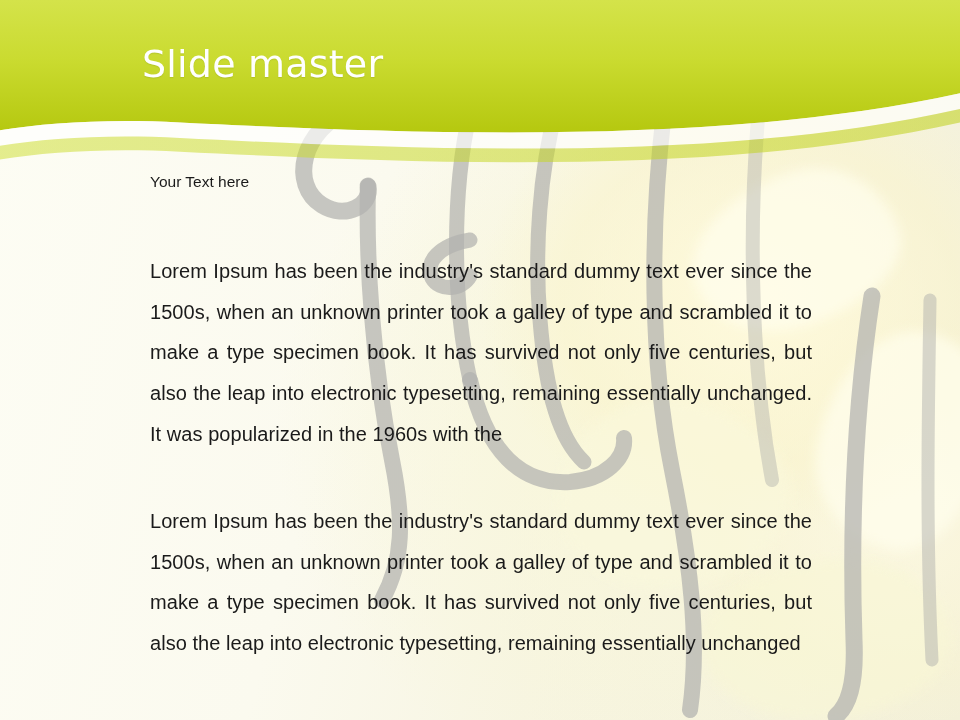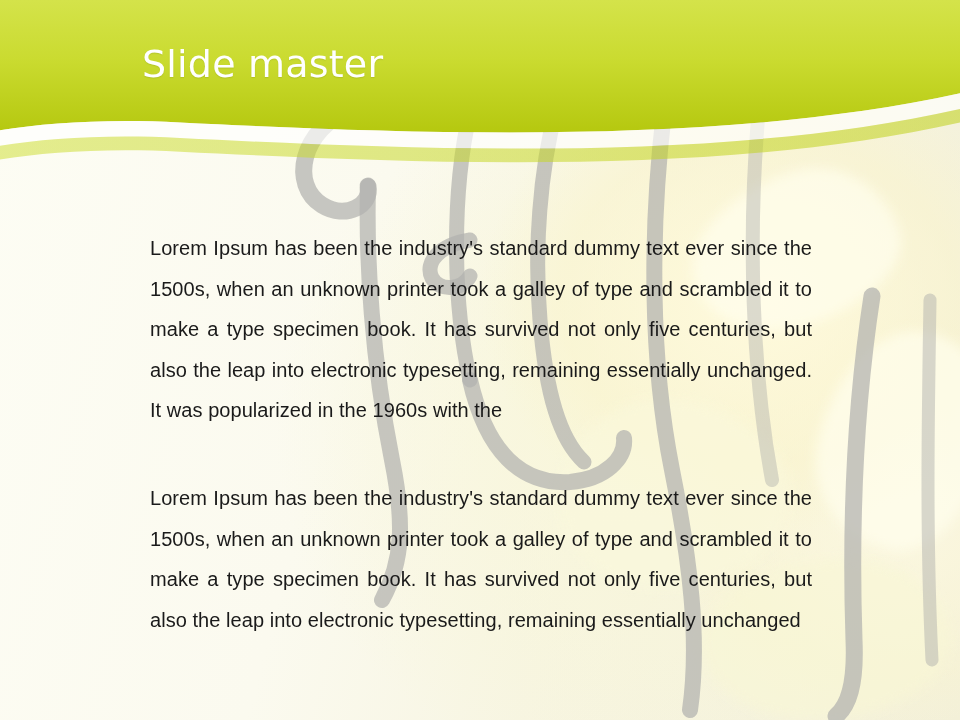--- a/index.html
+++ b/index.html
@@ -133,17 +133,18 @@
       </linearGradient>
     </defs>
     <path d="M0,0 L960,0 L960,96 C720,150 420,138 180,126 C110,122 48,126 0,134 Z" fill="url(#greenGrad)"></path>
     <path d="M0,134 C48,126 110,122 180,126 C420,138 720,150 960,96 L960,112 C720,168 420,154 180,142 C110,138 48,142 0,150 Z" fill="#ffffff" fill-opacity="0.65"></path>
     <path d="M0,150 C48,142 110,138 180,142 C420,154 720,168 960,112 L960,126 C720,182 420,168 180,156 C110,152 48,156 0,164 Z" fill="url(#greenGrad2)" fill-opacity="0.55"></path>
   </svg>
 
   <div class="title">Slide master</div>
 
   <div class="body-area">
+    <p class="lead">Your Text here</p>
     <p class="para first">Lorem Ipsum has been the industry's standard dummy text ever since the 1500s, when an unknown printer took a galley of type and scrambled it to make a type specimen book. It has survived not only five centuries, but also the leap into electronic typesetting, remaining essentially unchanged. It was popularized in the 1960s with the</p>
     <p class="para second">Lorem Ipsum has been the industry's standard dummy text ever since the 1500s, when an unknown printer took a galley of type and scrambled it to make a type specimen book. It has survived not only five centuries, but also the leap into electronic typesetting, remaining essentially unchanged</p>
   </div>
 
 </div>
 
 </body></html>

